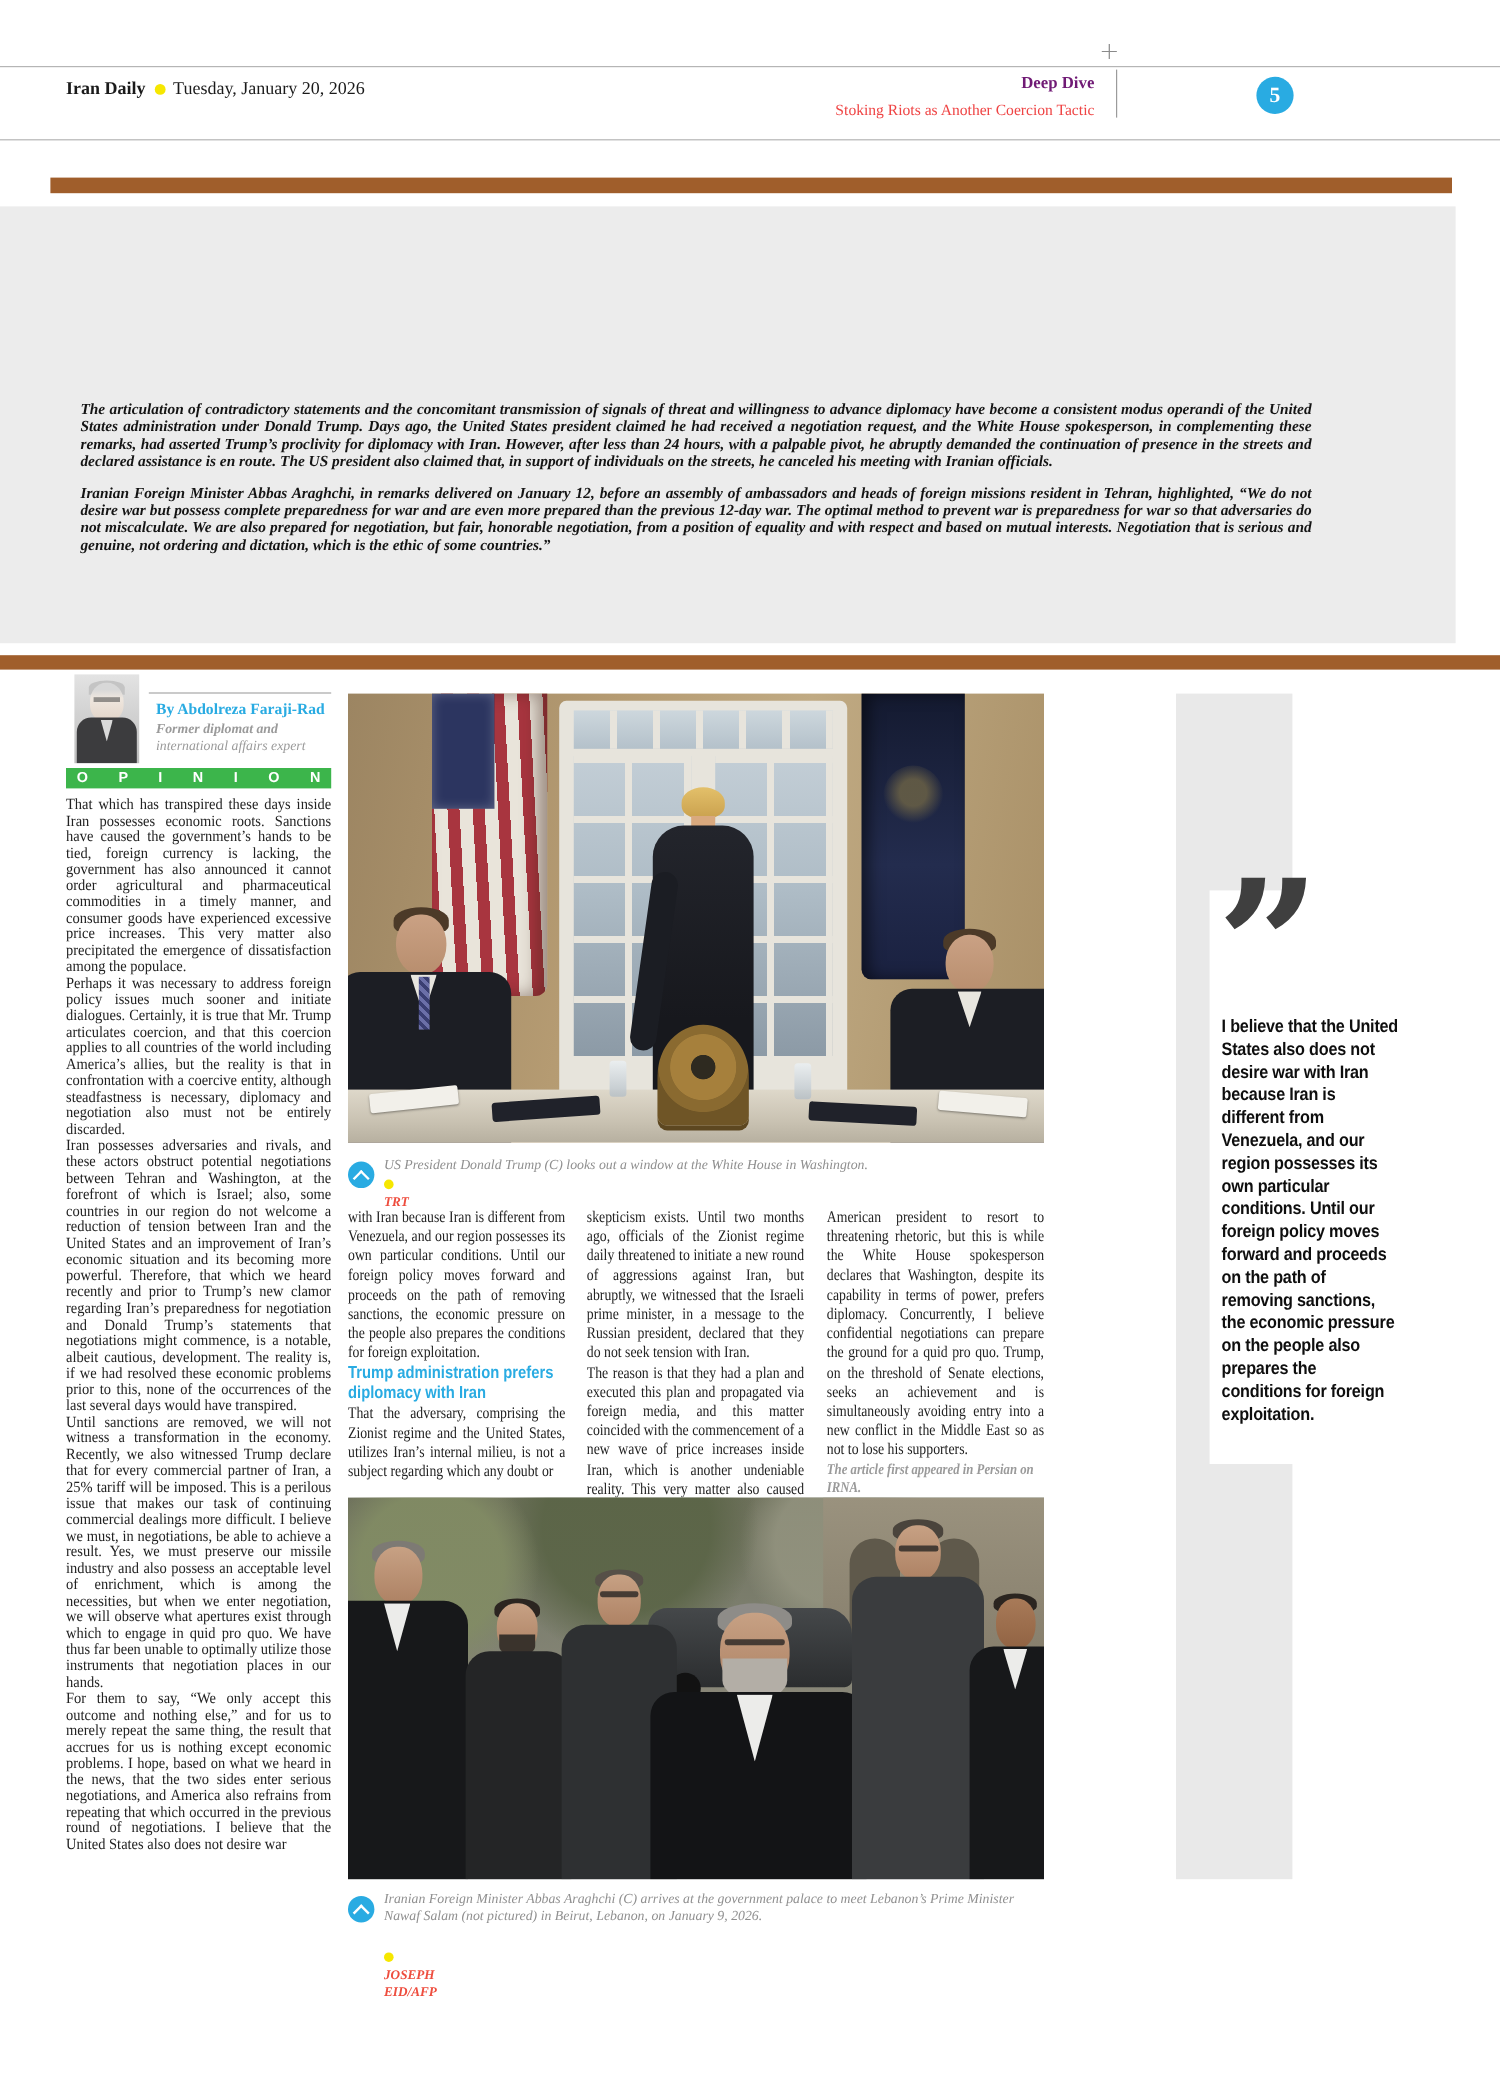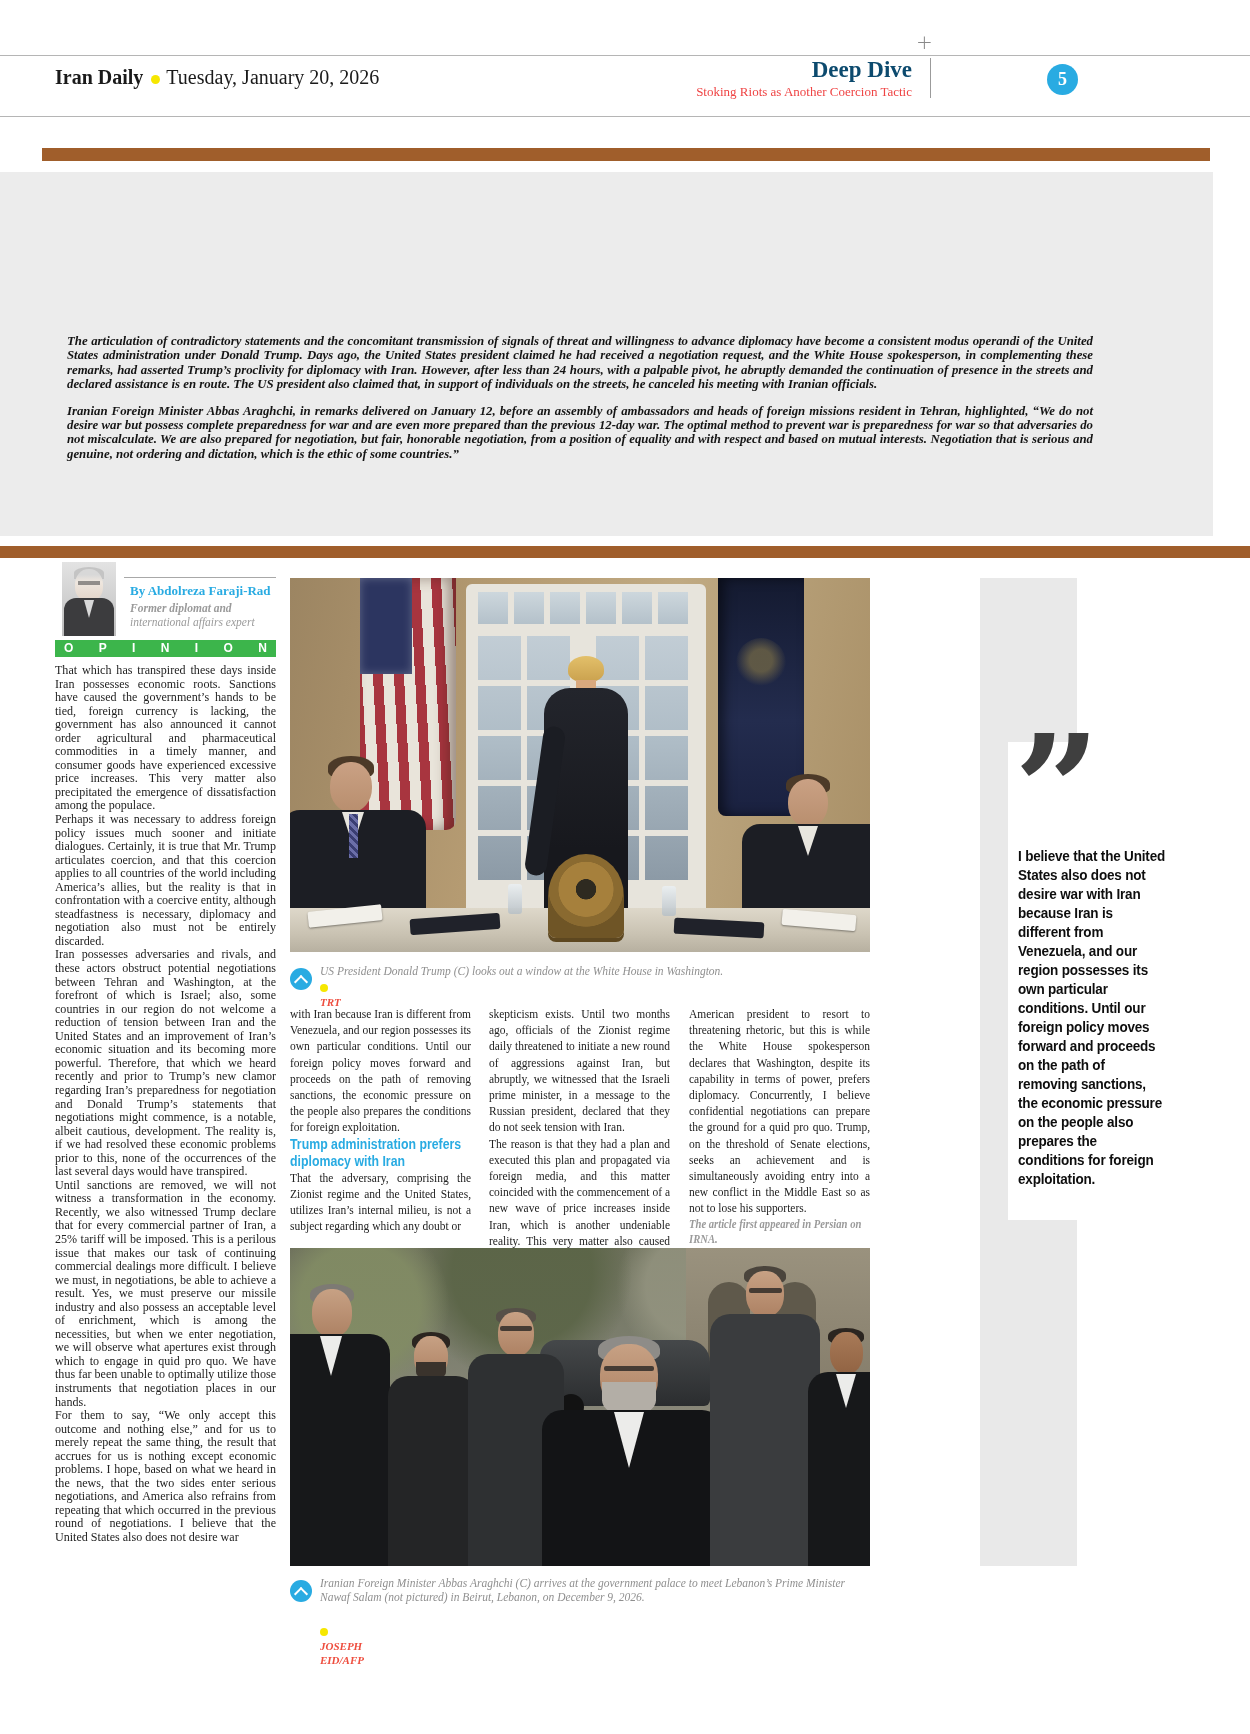--- a/index.html
+++ b/index.html
@@ -2,25 +2,25 @@
 <html><head>
 <meta charset="utf-8">
 <style>
   html,body{margin:0;padding:0;background:#ffffff;}
   #page{position:relative;width:1250px;height:1734px;background:#ffffff;overflow:hidden;
         font-family:"Liberation Serif", serif;color:#1a1a1a;}
   .abs{position:absolute;}
   .hairline{position:absolute;left:0;right:0;height:1px;background:#b5b5b5;}
 
   
-  .hdr-left{left:55px;top:66px;font-size:20px;white-space:nowrap;}
+  .hdr-left{left:55px;top:66px;font-size:15px;white-space:nowrap;}
   .hdr-left b{font-weight:bold;}
   .ydot{display:inline-block;width:9px;height:9px;border-radius:50%;background:#f6e700;margin:0 6px 0 8px;vertical-align:middle;}
   .hdr-right{left:560px;top:58px;width:352px;text-align:right;}
-  .section-title{font-size:23px;font-weight:bold;color:#0c4a6e;line-height:24px;}
+  .section-title{font-size:14px;font-weight:bold;color:#701a75;line-height:24px;}
   .section-sub{font-size:13px;color:#ef4444;line-height:16px;margin-top:2px;}
   .v-rule{left:930px;top:58px;width:1px;height:40px;background:#9b9b9b;}
   .crop{left:916px;top:30px;font-family:"DejaVu Sans",sans-serif;font-size:20px;color:#8a8a8a;font-weight:300;}
   .pagecircle{left:1047px;top:64px;width:31px;height:31px;border-radius:50%;background:#29abe2;
               color:#fff;font-weight:bold;font-size:18px;text-align:center;line-height:31px;
               font-family:"Liberation Serif",serif;}
 
   
   .brown1{left:42px;top:148px;width:1168px;height:13px;background:#a05e2b;}
   .graybox{left:0;top:172px;width:1213px;height:364px;background:#ececec;}
@@ -310,21 +310,21 @@
       <div class="head" style="left:22px;top:4px;width:33px;height:42px;background:linear-gradient(#a87a58,#916343);"></div>
       <div class="torso" style="left:0;top:44px;width:80px;height:194px;"></div>
       <div class="shirt" style="left:28px;top:46px;width:20px;height:34px;"></div>
     </div>
   </div>
 
   <div class="cap cap2">
     <span class="capcircle">
         <span class="chev"></span>
       </span>
-    <span class="captext">Iranian Foreign Minister Abbas Araghchi (C) arrives at the government palace to meet Lebanon’s Prime Minister Nawaf Salam (not pictured) in Beirut, Lebanon, on December 9, 2026.</span>
+    <span class="captext">Iranian Foreign Minister Abbas Araghchi (C) arrives at the government palace to meet Lebanon’s Prime Minister Nawaf Salam (not pictured) in Beirut, Lebanon, on January 9, 2026.</span>
     <span class="capcredit"><span class="ydot2"></span><span>JOSEPH EID/AFP</span></span>
   </div>
 
   <div class="abs strip"></div>
   <div class="abs quotecard">
     <div class="qglyph">”</div>
     <div class="qtext">
       <div class="qtext-in">I believe that the United States also does not desire war with Iran because Iran is different from Venezuela, and our region possesses its own particular conditions. Until our foreign policy moves forward and proceeds on the path of removing sanctions, the economic pressure on the people also prepares the conditions for foreign exploitation.</div>
     </div>
   </div>

